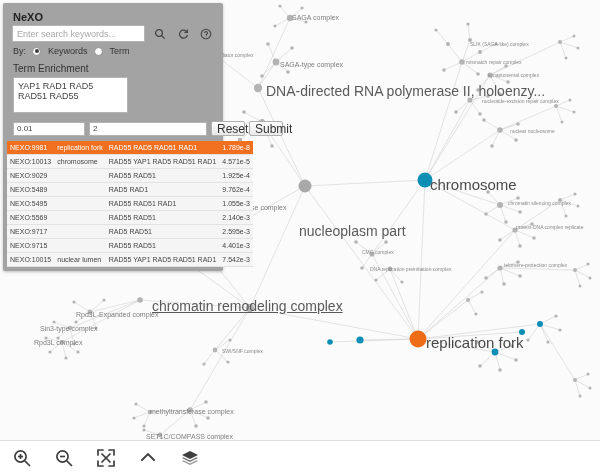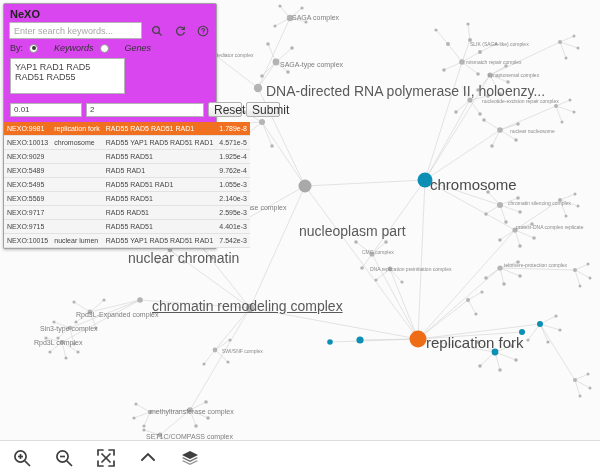--- a/index.html
+++ b/index.html
@@ -55,22 +55,22 @@
     font-size: 7px;
     color: #7d7d7d;
   }
 
   
   #nexo-panel {
     position: absolute;
     left: 3px;
     top: 3px;
     width: 212px;
-    background: #d946ef;
-    border: 1px solid #a3a3a3;
+    background: #a3a3a3;
+    border: 4px solid #a3a3a3;
     border-radius: 2px;
     box-shadow: 0 1px 3px rgba(0,0,0,0.25);
     font-size: 10px;
     color: #333;
   }
   #panel-title {
     padding: 4px 6px 2px 6px;
     font-size: 11px;
     font-weight: bold;
     color: #222;
@@ -107,22 +107,21 @@
     display: flex;
     align-items: center;
     gap: 6px;
     padding: 0 6px 5px 6px;
     font-size: 9px;
     color: #333;
   }
   .radio-wrap {
     display: flex;
     align-items: center;
-    gap: 16px;
-    font-style: italic;
+    gap: 7px;
   }
   .radio {
     width: 9px;
     height: 9px;
     border-radius: 50%;
     border: 1px solid #8d8d8d;
     background: #fff;
     box-sizing: border-box;
     position: relative;
   }
@@ -540,24 +539,25 @@
     </div>
 
     <div class="by-row">
       <span>By:</span>
       <span class="radio-wrap">
         <span class="radio checked"></span>
         <span>Keywords</span>
       </span>
       <span class="radio-wrap">
         <span class="radio"></span>
-        <span>Genes</span>
+        <span>Term</span>
       </span>
     </div>
 
+    <div class="section-label">Term Enrichment</div>
     <textarea id="term-box" style="">YAP1 RAD1 RAD5 RAD51 RAD55</textarea>
 
     <div class="controls-row">
       <input class="ctrl-input" id="pvalue-input" type="text" value="0.01" style="">
       <input class="ctrl-input" id="count-input" type="text" value="2" style="">
       <button class="btn">Reset</button>
       <button class="btn">Submit</button>
     </div>
 
     <table id="results-table">

